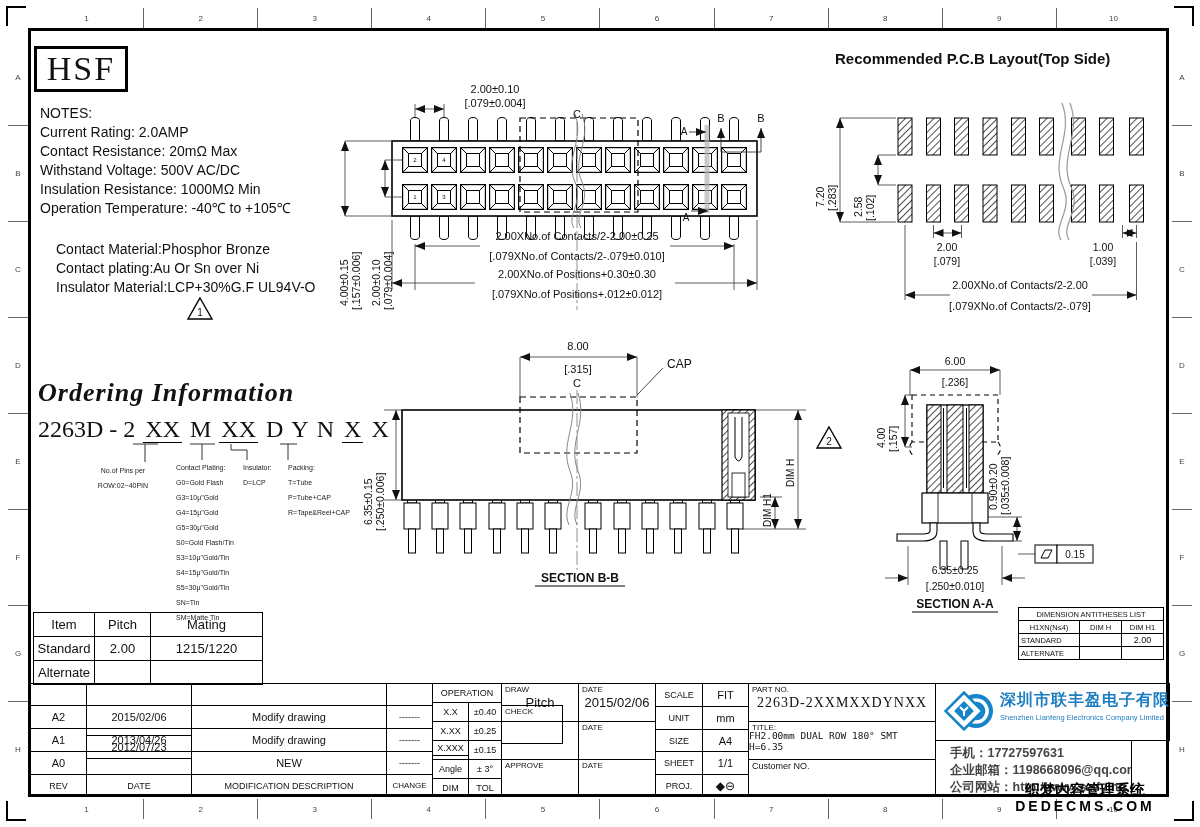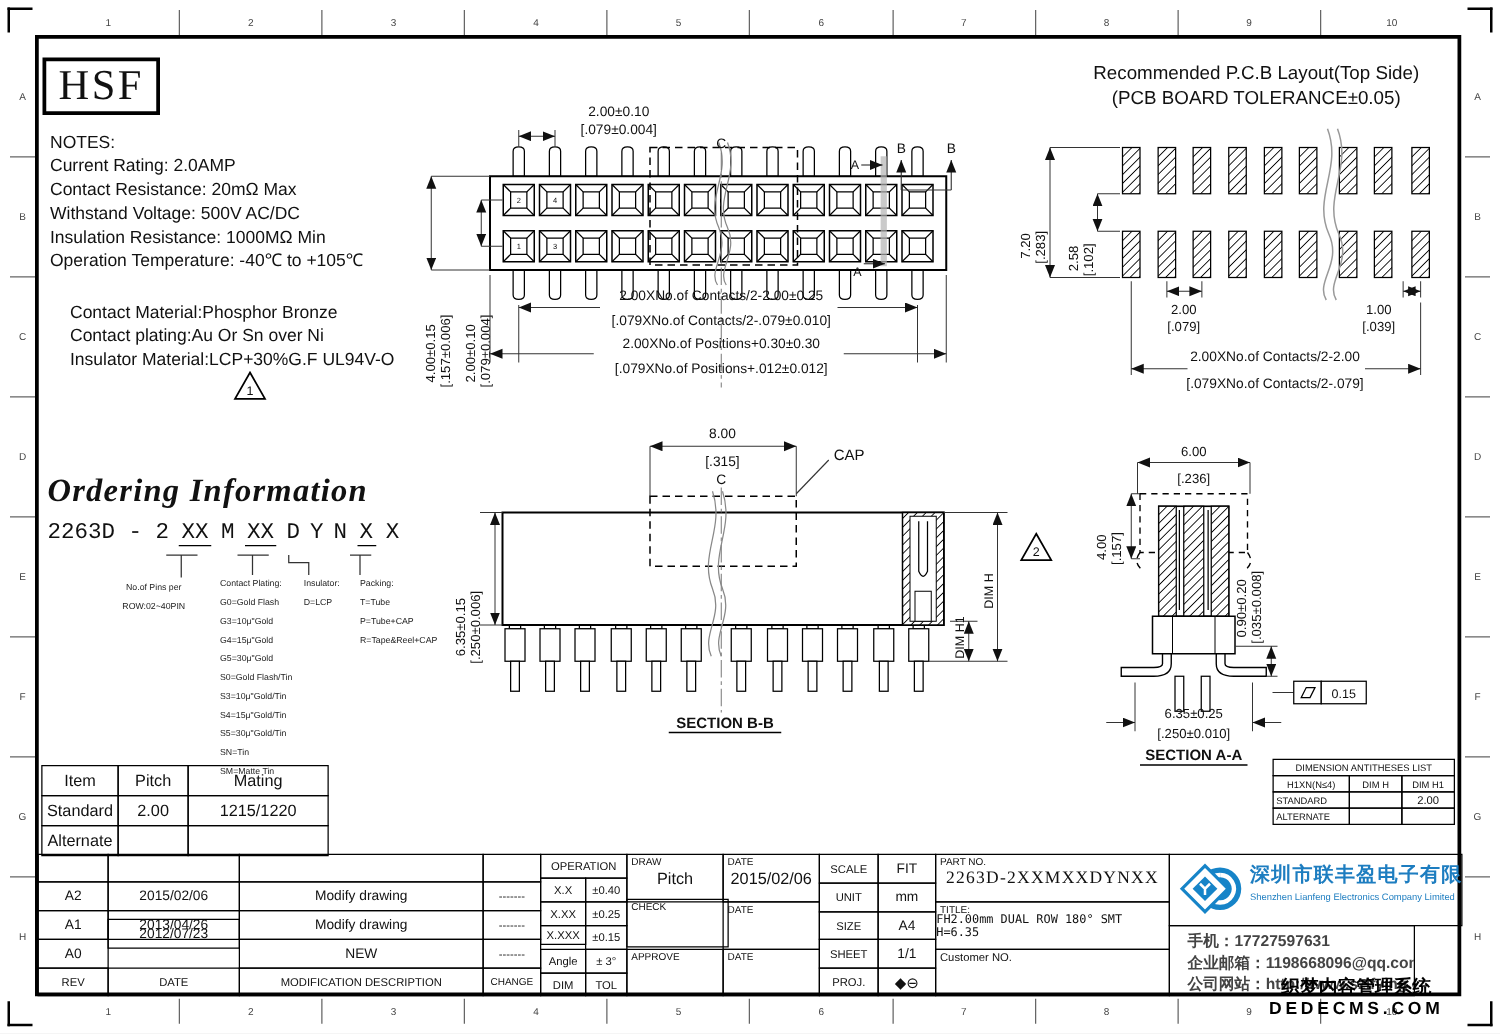--- a/index.html
+++ b/index.html
@@ -18,26 +18,26 @@
   #frame{position:absolute;left:28px;top:28px;width:1141px;height:769px;
          border:3px solid #000;box-sizing:border-box;}
   
   #hsf{position:absolute;left:34px;top:46px;width:94px;height:46px;border:3px solid #000;
        box-sizing:border-box;display:flex;align-items:center;justify-content:center;
        font-family:"Liberation Serif",serif;font-size:34px;letter-spacing:2px;}
   
   #notes{position:absolute;left:40px;top:104px;font-size:14px;line-height:19px;white-space:nowrap;}
   #materials{position:absolute;left:40px;top:240px;font-size:14px;line-height:19px;white-space:nowrap;margin-left:16px;}
   
-  .pcbtitle{position:absolute;width:340px;text-align:center;font-size:15px;white-space:nowrap;}
+  .pcbtitle{position:absolute;width:340px;text-align:left;font-size:15px;white-space:nowrap;font-weight:bold;}
   
   #ord-title{position:absolute;left:38px;top:378px;font-family:"Liberation Serif",serif;
              font-style:italic;font-weight:bold;font-size:26px;letter-spacing:1px;}
-  #ord-code{position:absolute;left:38px;top:416px;font-family:Liberation Mono, monospace;
-            font-size:18px;white-space:nowrap;}
+  #ord-code{position:absolute;left:38px;top:416px;font-family:Liberation Serif, serif;
+            font-size:24px;white-space:nowrap;}
   #ord-code span{margin-right:8px;}
   #ord-code .u{border-bottom:1.6px solid #000;padding:0 2px;}
   .legend{position:absolute;font-size:7px;line-height:15px;white-space:nowrap;color:#222;}
   .legend.c{text-align:center;}
   
   .cell{position:absolute;border:1px solid #000;box-sizing:border-box;display:flex;
         align-items:center;justify-content:center;font-size:11px;overflow:hidden;
         background:transparent;}
   .cell .tl{position:absolute;top:1px;left:3px;font-size:8px;white-space:nowrap;}
   .mt .cell{font-size:13px;}
@@ -165,21 +165,20 @@
     <div>Contact Material:Phosphor Bronze</div>
     <div>Contact plating:Au Or Sn over Ni</div>
     <div>Insulator Material:LCP+30%G.F UL94V-O</div>
   </div>
   <svg class="abs" style="left:186px;top:296px" width="28" height="26">
     <polygon points="14,2 26,23 2,23" fill="none" stroke="#000" stroke-width="1.4"></polygon>
     <text x="14" y="20" font-size="10" text-anchor="middle">1</text>
   </svg>
 
   <div class="pcbtitle" style="left:835px;top:50px">Recommended P.C.B Layout(Top Side)</div>
-  <div class="pcbtitle" style="left:835px;top:70px">(PCB BOARD TOLERANCE±0.05)</div>
 
   <svg class="abs" style="left:340px;top:78px" width="480" height="252">
 
     <use href="#pinv" x="70.5" y="39"></use>
       <use href="#pinv" x="99.5" y="39"></use>
       <use href="#pinv" x="128.5" y="39"></use>
       <use href="#pinv" x="157.5" y="39"></use>
       <use href="#pinv" x="186.5" y="39"></use>
       <use href="#pinv" x="215.5" y="39"></use>
       <use href="#pinv" x="244.5" y="39"></use>
@@ -555,21 +554,21 @@
     <div class="cell small" style="left:438px;top:95px;width:34px;height:19px">TOL</div>
 
     <div class="cell" style="left:471px;top:0px;width:78px;height:39px;font-size:13px">
       <span class="tl">DRAW</span>
       <span>Pitch</span>
     </div>
     <div class="cell" style="left:548px;top:0px;width:78px;height:39px;font-size:13px">
       <span class="tl">DATE</span>
       <span>2015/02/06</span>
     </div>
-    <div class="cell" style="left:471px;top:36px;width:82px;height:39px">
+    <div class="cell" style="left:471px;top:22px;width:62px;height:39px">
       <span class="tl">CHECK</span>
     </div>
     <div class="cell" style="left:548px;top:38px;width:78px;height:39px">
       <span class="tl">DATE</span>
     </div>
     <div class="cell" style="left:471px;top:76px;width:78px;height:38px">
       <span class="tl">APPROVE</span>
     </div>
     <div class="cell" style="left:548px;top:76px;width:78px;height:38px">
       <span class="tl">DATE</span>

